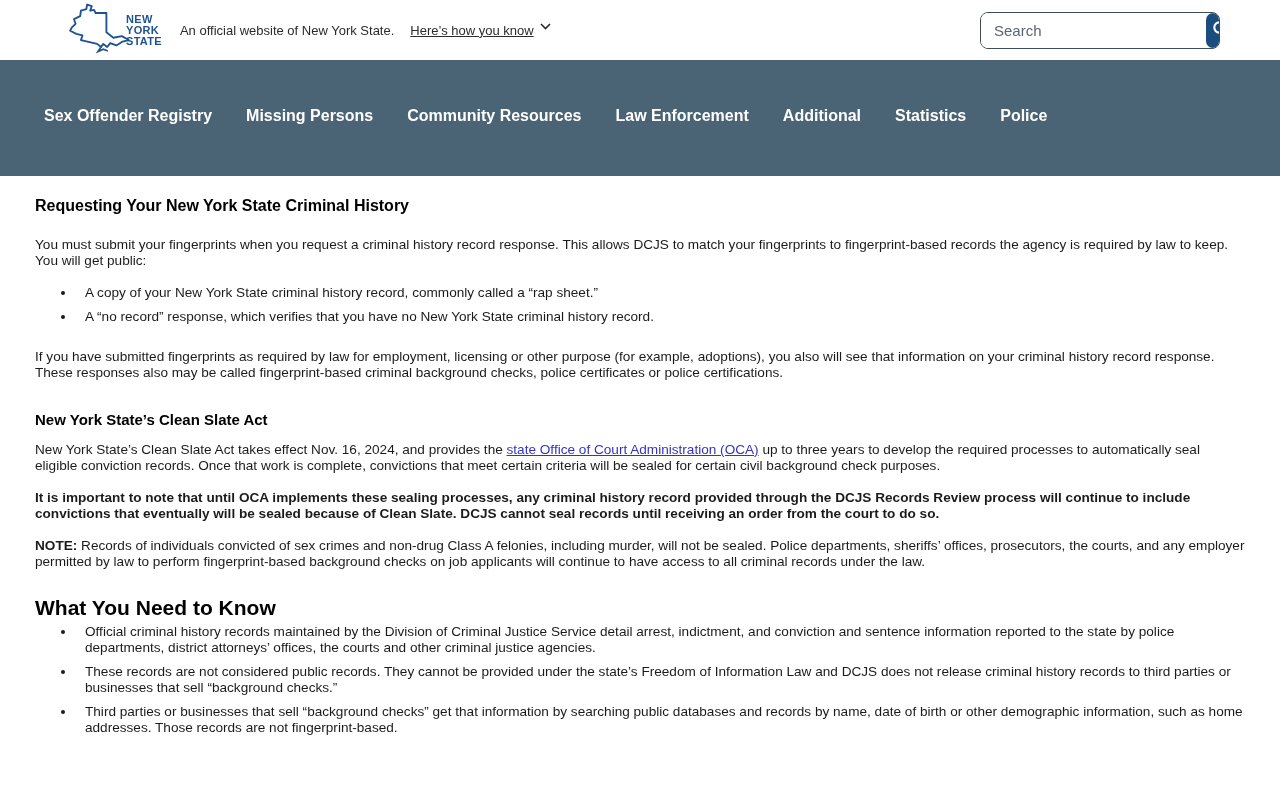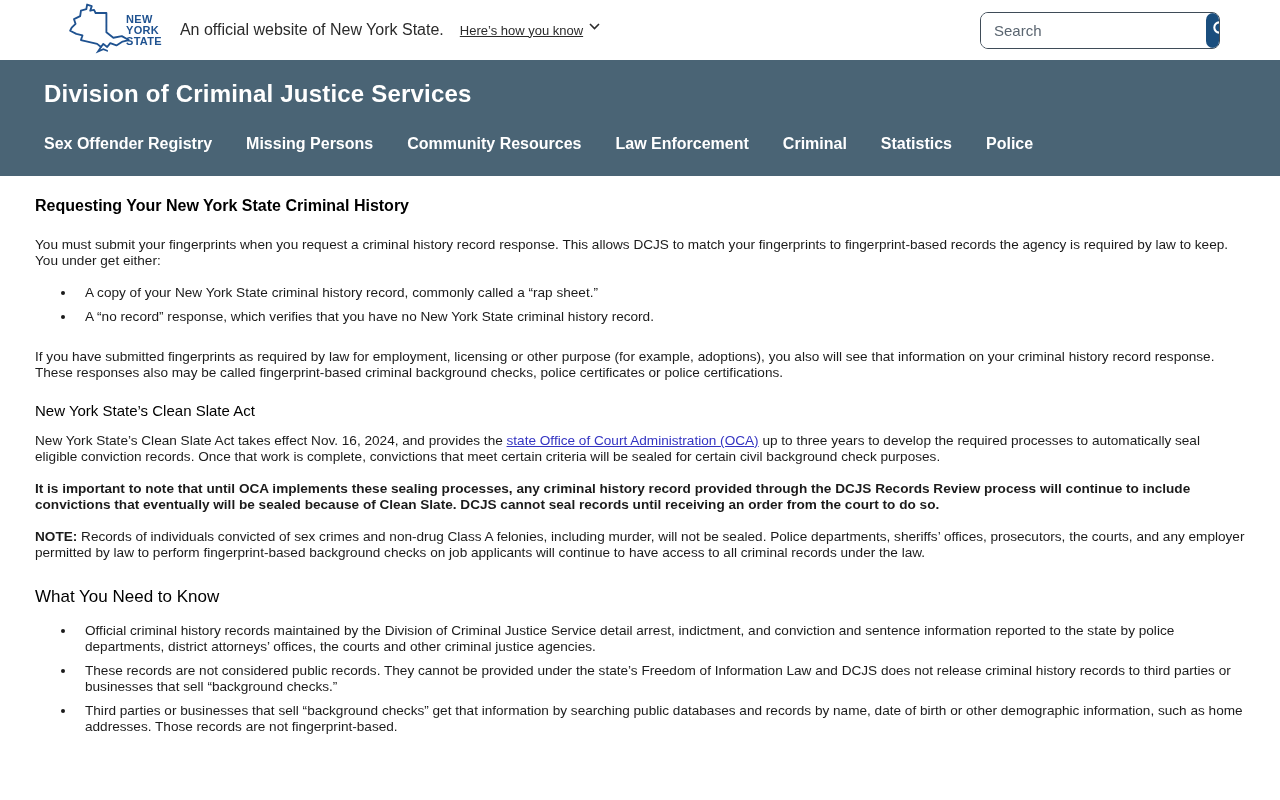--- a/index.html
+++ b/index.html
@@ -14,21 +14,21 @@
   .topbar {
     height:60px; background:#fff; position:relative;
     display:flex; align-items:center;
   }
   .logo { margin-left:62px; display:flex; align-items:center; cursor:pointer; }
   .logo svg { display:block; }
   .logo-text {
     margin-left:-14px; color:#1F5290; font-weight:bold;
     font-size:11px; line-height:11px; letter-spacing:0.3px;
   }
-  .official { font-size:16px; color:#2b2b2b; margin-left:18px; }
+  .official { font-size:13px; color:#2b2b2b; margin-left:18px; }
   .hyk {
     margin-left:16px; font-size:13px; color:#2b2b2b;
     text-decoration:underline; cursor:pointer;
     display:inline-flex; gap:6px;
   }
   .hyk .chev { display:inline-flex; }
   .search-wrap {
     position:absolute; right:60px; top:12px; width:240px; height:37px;
     display:flex; border:1px solid #3f4c58; border-radius:8px;
     overflow:hidden; background:#fff;
@@ -63,22 +63,22 @@
   main { padding:0 35px; }
   .page-title {
     margin:21px 0 22px; font-size:16px; font-weight:bold; color:#000;
   }
   main p { font-size:13.6px; line-height:16px; margin:0 0 16px; }
   main ul { margin:2px 0 16px; padding-left:41px; }
   main li {
     font-size:13.6px; line-height:16px; margin-bottom:8px; padding-left:9px;
   }
   .gap-top { margin-top:24px; }
-  .h2-sm { font-size:15px; font-weight:normal; color:#000; margin:21px 0 14px; }
-  .h2-lg { font-size:17px; font-weight:normal; color:#000; margin:26px 0 16px; }
+  .h2-sm { font-size:15px; font-weight:bold; color:#000; margin:30px 0 14px; }
+  .h2-lg { font-size:21px; font-weight:bold; color:#000; margin:26px 0 4px; }
   .bold-para { font-weight:bold; }
   a.link { color:#3434C2; text-decoration:underline; cursor:pointer; }
   .addl-link-para { margin-top:26px; margin-bottom:4px; }
 </style>
 </head>
 <body>
 
 <div class="topbar">
 
   <div class="logo">
@@ -113,38 +113,37 @@
         <svg width="18" height="18" viewBox="0 0 18 18" fill="none">
           <circle cx="7.5" cy="7.5" r="5.2" stroke="#ffffff" stroke-width="2.1"></circle>
           <line x1="11.6" y1="11.6" x2="16" y2="16" stroke="#ffffff" stroke-width="2.3" stroke-linecap="round"></line>
         </svg>
       </span>
     </button>
   </div>
 </div>
 
 <div class="siteheader">
-  <div class="site-title">Division of Criminal Justice Services</div>
   <nav class="mainnav">
     <a>Sex Offender Registry</a>
     <a>Missing Persons</a>
     <a>Community Resources</a>
     <a>Law Enforcement</a>
-    <a>Criminal</a>
+    <a>Additional</a>
     <a>Statistics</a>
     <a>Police</a>
   </nav>
 </div>
 
 <main>
 
   <h1 class="page-title">Requesting Your New York State Criminal History</h1>
 
 
-  <p><span>You must submit your fingerprints when you request a criminal history record response. This allows DCJS to match your fingerprints to fingerprint-based records the agency is required by law to keep.</span><br><span>You under get either:</span></p>
+  <p><span>You must submit your fingerprints when you request a criminal history record response. This allows DCJS to match your fingerprints to fingerprint-based records the agency is required by law to keep.</span><br><span>You will get public:</span></p>
 
   <ul>
     <li>A copy of your New York State criminal history record, commonly called a “rap sheet.”</li>
     <li>A “no record” response, which verifies that you have no New York State criminal history record.</li>
   </ul>
 
   <p class="gap-top">If you have submitted fingerprints as required by law for employment, licensing or other purpose (for example, adoptions), you also will see that information on your criminal history record response. These responses also may be called fingerprint-based criminal background checks, police certificates or police certifications.</p>
 
   <h2 class="h2-sm">New York State’s Clean Slate Act</h2>
 

